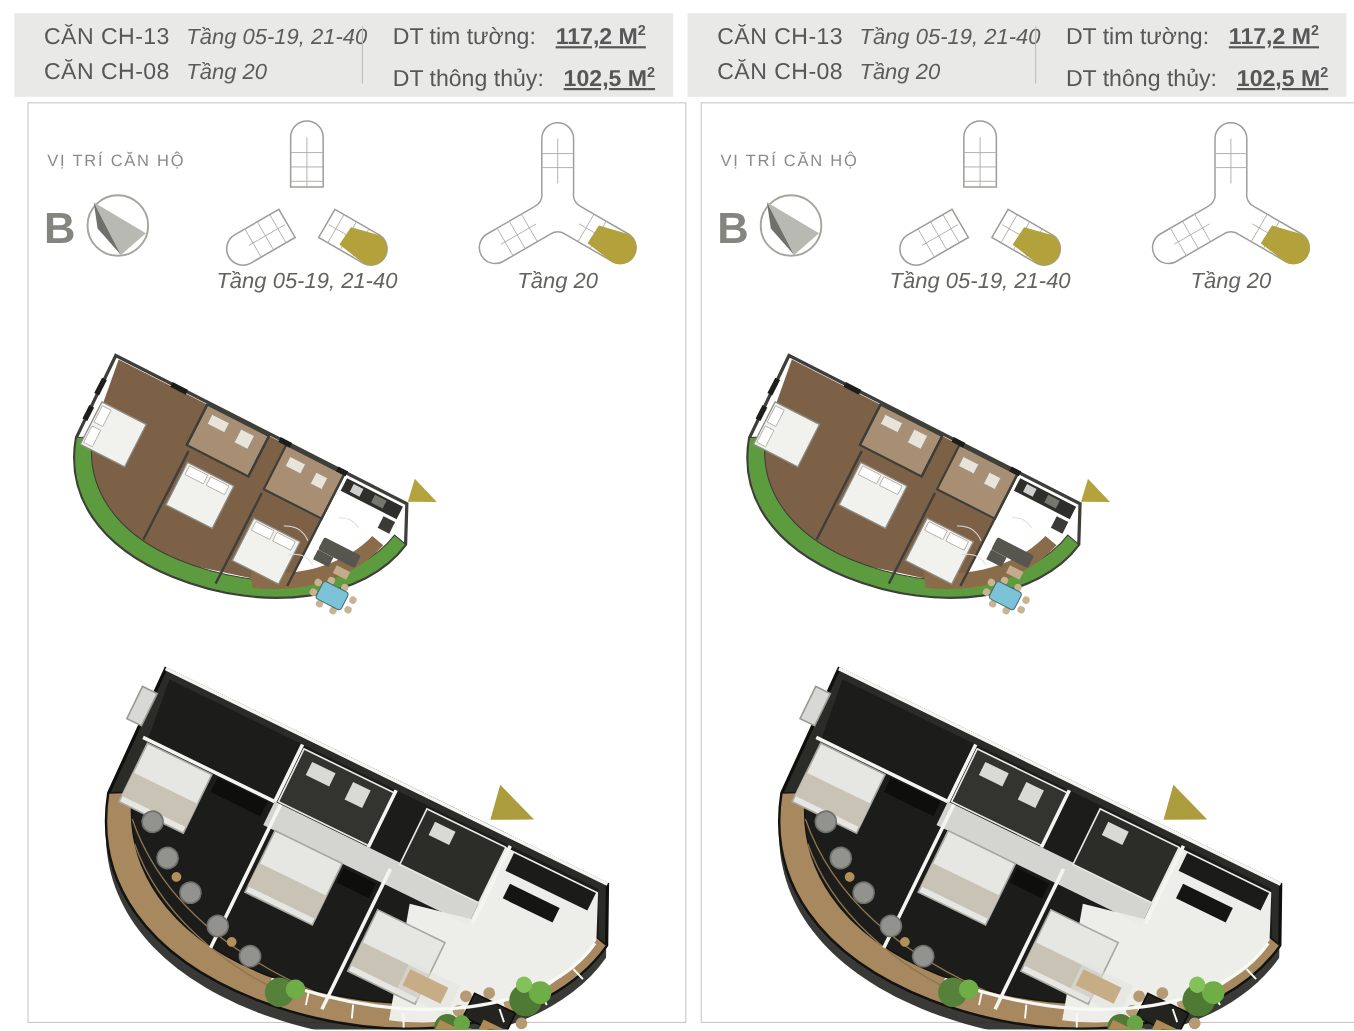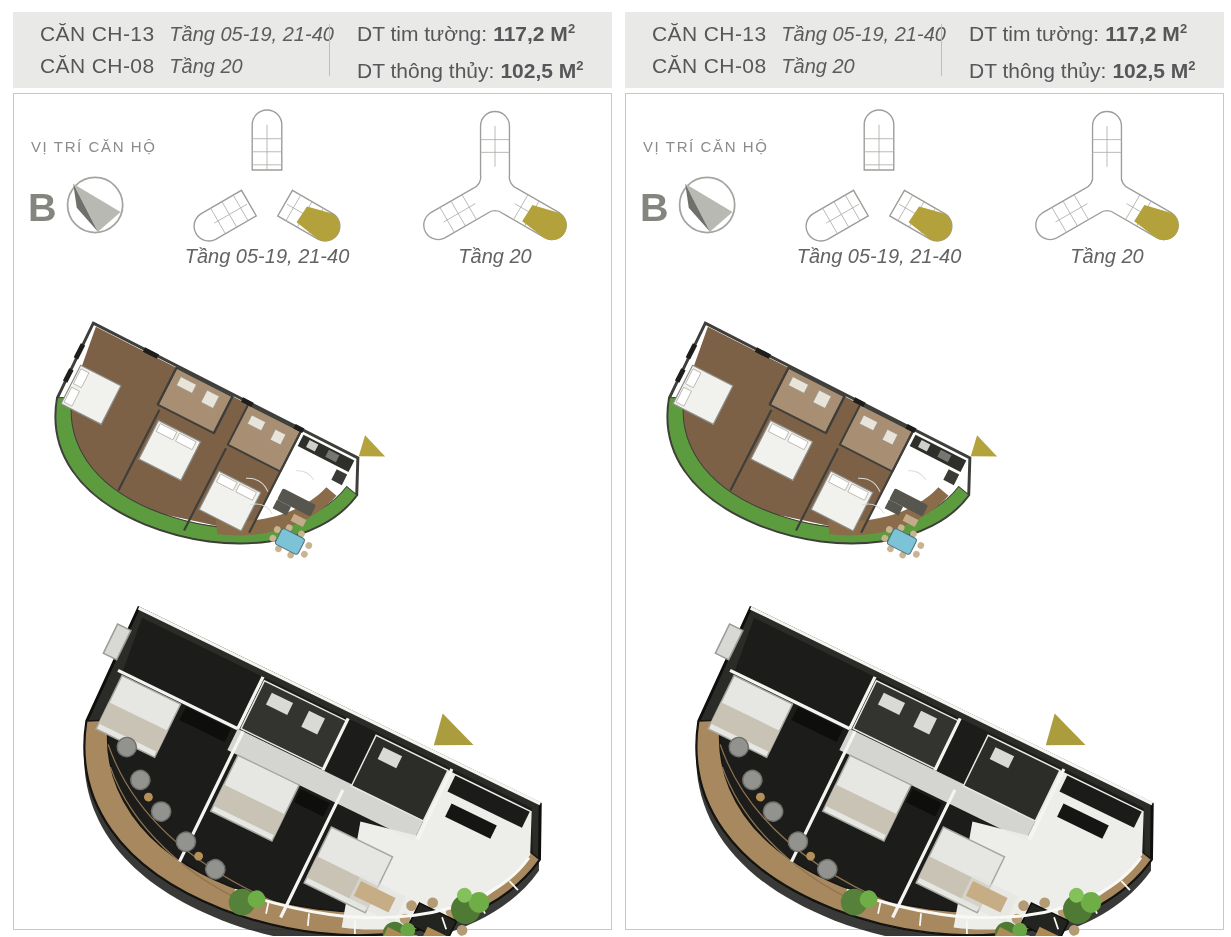--- a/index.html
+++ b/index.html
@@ -15,25 +15,25 @@
     position:absolute;left:0;top:12px;width:599px;height:76px;
     background:#e9e9e7;display:flex;align-items:center;box-sizing:border-box;
   }
   .hdr-left{width:316px;padding-left:27px;box-sizing:border-box;}
   .unit-row{line-height:32px;color:#57575a;font-size:21px;white-space:nowrap;}
   .unit-name{font-weight:normal;letter-spacing:.4px;}
   .unit-floors{font-style:italic;font-size:20px;margin-left:9px;color:#5c5c5e;}
   .hdr-divider{width:1px;height:52px;background:#bdbdba;}
   .hdr-right{flex:1;padding-left:27px;}
   .area-row{font-size:21px;color:#57575a;line-height:32px;white-space:nowrap;}
-  .area-value{font-weight:bold;margin-left:6px;}
+  .area-value{font-weight:bold;margin-left:18px;text-decoration:underline;}
   .area-row sup{font-size:13px;font-weight:bold;}
 
   .panel-body{
-    position:absolute;left:0;top:93px;width:599px;height:837px;
+    position:absolute;left:12px;top:93px;width:599px;height:837px;
     border:1px solid #c8c8c5;box-sizing:border-box;background:#fff;
   }
   .location-label{
     position:absolute;left:17px;top:44px;font-size:15px;
     letter-spacing:1.6px;color:#8b8b87;
   }
   .compass{position:absolute;left:14px;top:72px;width:106px;height:78px;}
   .tower-1{position:absolute;left:166px;top:8px;width:174px;height:150px;}
   .tower-2{position:absolute;left:396px;top:8px;width:170px;height:150px;}
   .diagram-label{

